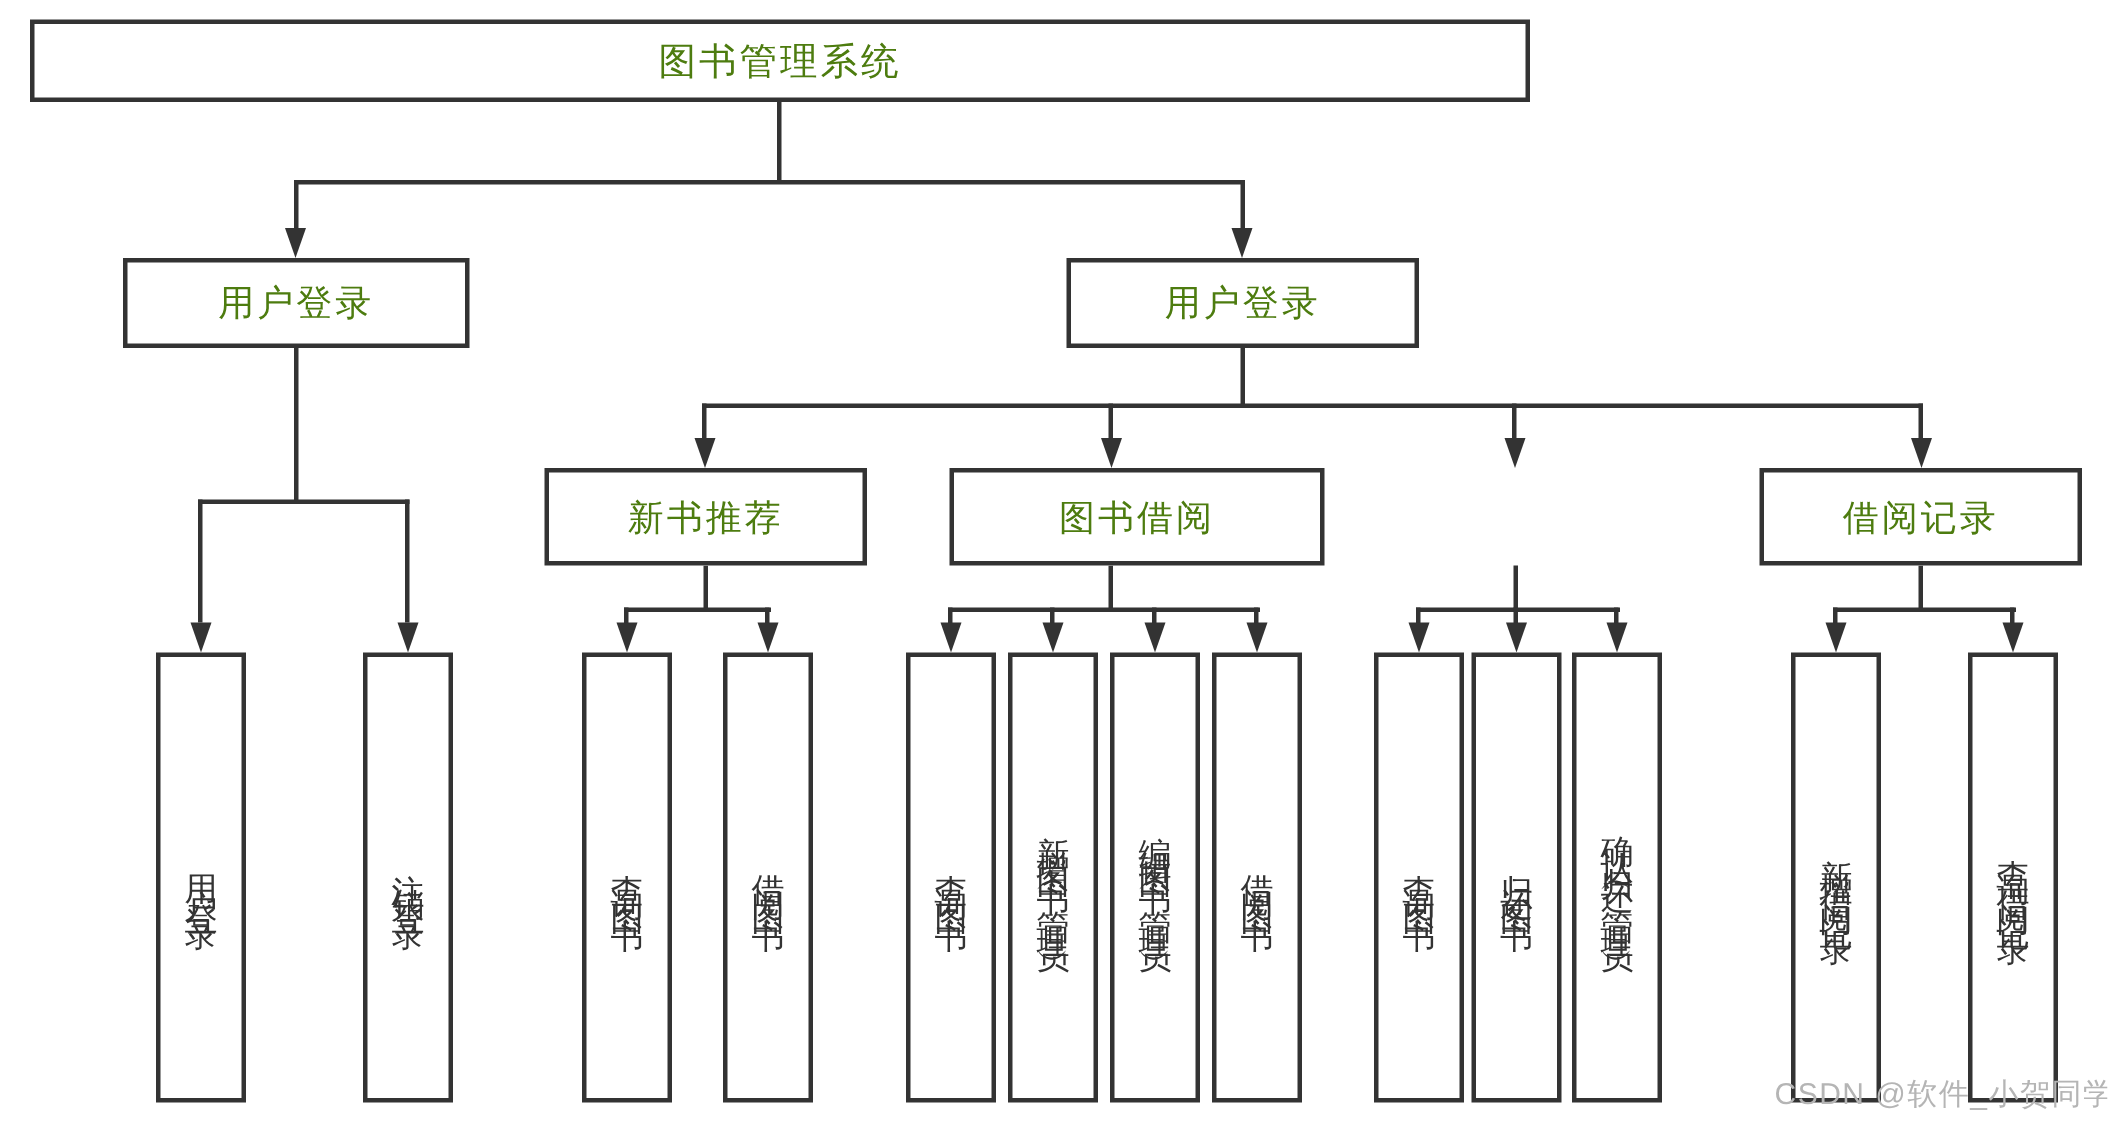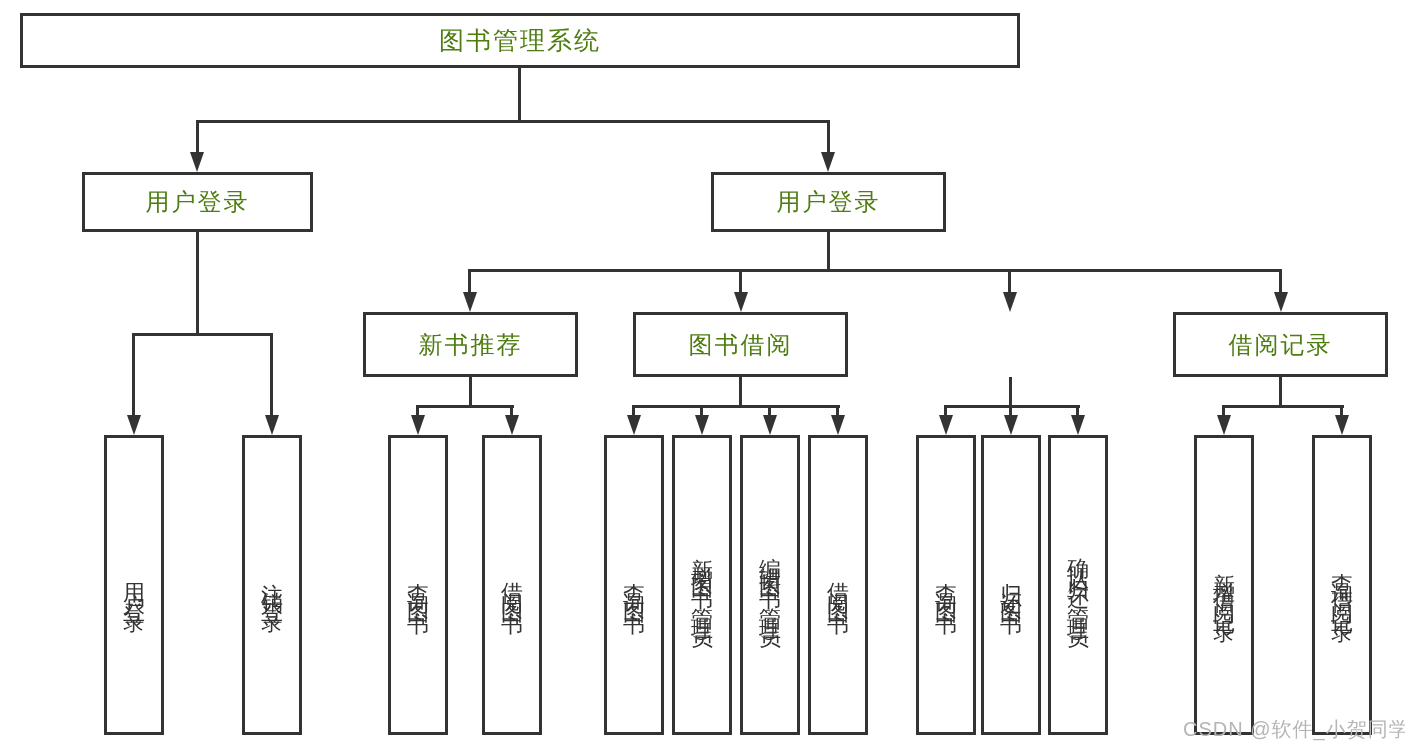--- a/index.html
+++ b/index.html
@@ -71,21 +71,21 @@
   <div class="vl" style="left:739px;top:269px;height:23px;"></div>
   <div class="arrow" style="left:734px;top:292px;"></div>
   <div class="vl" style="left:1008px;top:269px;height:23px;"></div>
   <div class="arrow" style="left:1003px;top:292px;"></div>
   <div class="vl" style="left:1279px;top:269px;height:23px;"></div>
   <div class="arrow" style="left:1274px;top:292px;"></div>
 
   <div class="node" style="left:363px;top:312px;width:215px;height:65px;">
     <span>新书推荐</span>
   </div>
-  <div class="node" style="left:633px;top:312px;width:215px;height:65px;">
+  <div class="node" style="left:633px;top:312px;width:250px;height:65px;">
     <span>图书借阅</span>
   </div>
   <div class="node" style="left:1173px;top:312px;width:215px;height:65px;">
     <span>借阅记录</span>
   </div>
 
   <div class="vl" style="left:469px;top:377px;height:31px;"></div>
   <div class="hl" style="left:416px;top:405px;width:98px;"></div>
   <div class="vl" style="left:416px;top:405px;height:12px;"></div>
   <div class="arrow" style="left:411px;top:415px;"></div>

